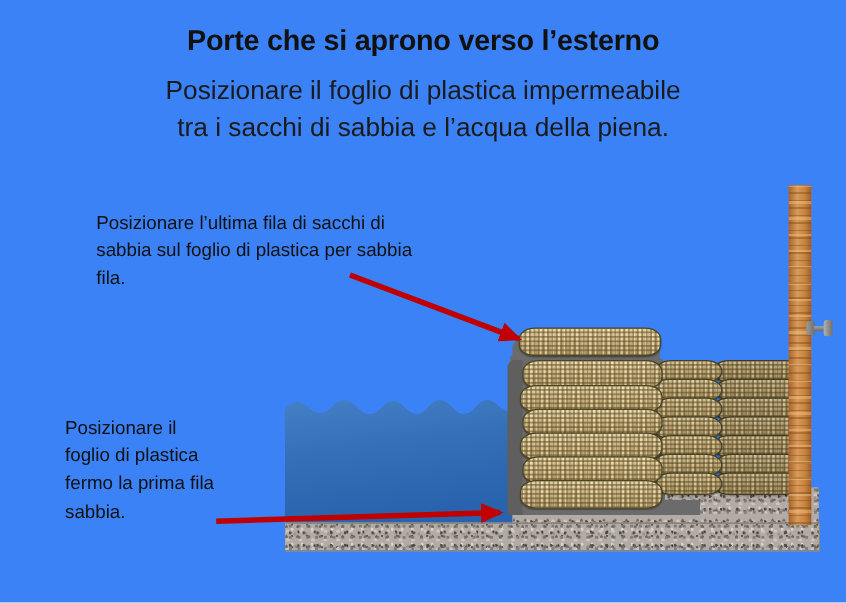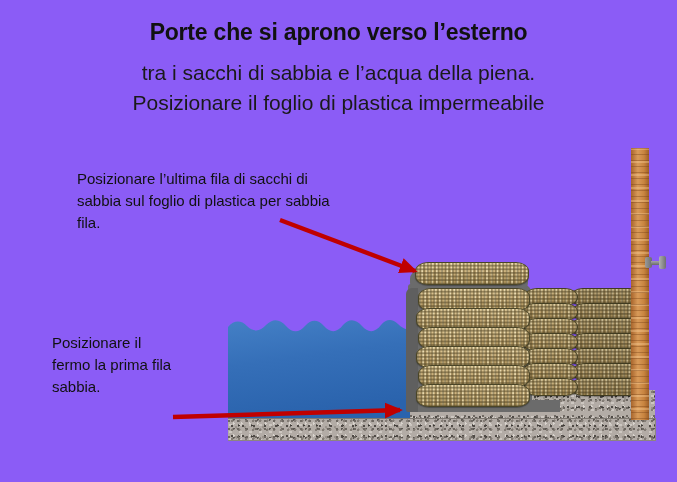--- a/index.html
+++ b/index.html
@@ -4,21 +4,21 @@
 <style>
   html,body{margin:0;padding:0;background:#ffffff;}
   body{
     font-family:"Liberation Sans","DejaVu Sans",sans-serif;
     -webkit-font-smoothing:antialiased;
   }
   #page{
     position:relative;
     width:677px;
     height:482px;
-    background:#8b5cf6;
+    background:#3b82f6;
     overflow:hidden;
   }
 
   
   #title{
     position:absolute;
     left:0; top:20px; width:677px;
     text-align:center;
     font-size:23px;
     font-weight:bold;
@@ -145,32 +145,33 @@
   #arrow-bottom{ left:170px; top:400px; width:246px; height:26px; }
 </style>
 </head>
 <body>
 
 <div id="page">
 
   <div id="title">Porte che si aprono verso l’esterno</div>
 
   <div id="subtitle">
+    <span class="l">Posizionare il foglio di plastica impermeabile</span>
     <span class="l">tra i sacchi di sabbia e l’acqua della piena.</span>
-    <span class="l">Posizionare il foglio di plastica impermeabile</span>
   </div>
 
   <div class="callout" id="callout-top">
     <span class="l">Posizionare l’ultima fila di sacchi di</span>
     <span class="l">sabbia sul foglio di plastica per sabbia</span>
     <span class="l">fila.</span>
   </div>
 
   <div class="callout" id="callout-left">
     <span class="l">Posizionare il</span>
+    <span class="l">foglio di plastica</span>
     <span class="l">fermo la prima fila</span>
     <span class="l">sabbia.</span>
   </div>
 
   <div id="water">
     <svg viewBox="0 0 182 100" preserveAspectRatio="none" aria-hidden="true">
       <defs>
         <linearGradient id="wg" x1="0" y1="0" x2="0.25" y2="1">
           <stop offset="0%" stop-color="#4480c6"></stop>
           <stop offset="45%" stop-color="#356fb8"></stop>

